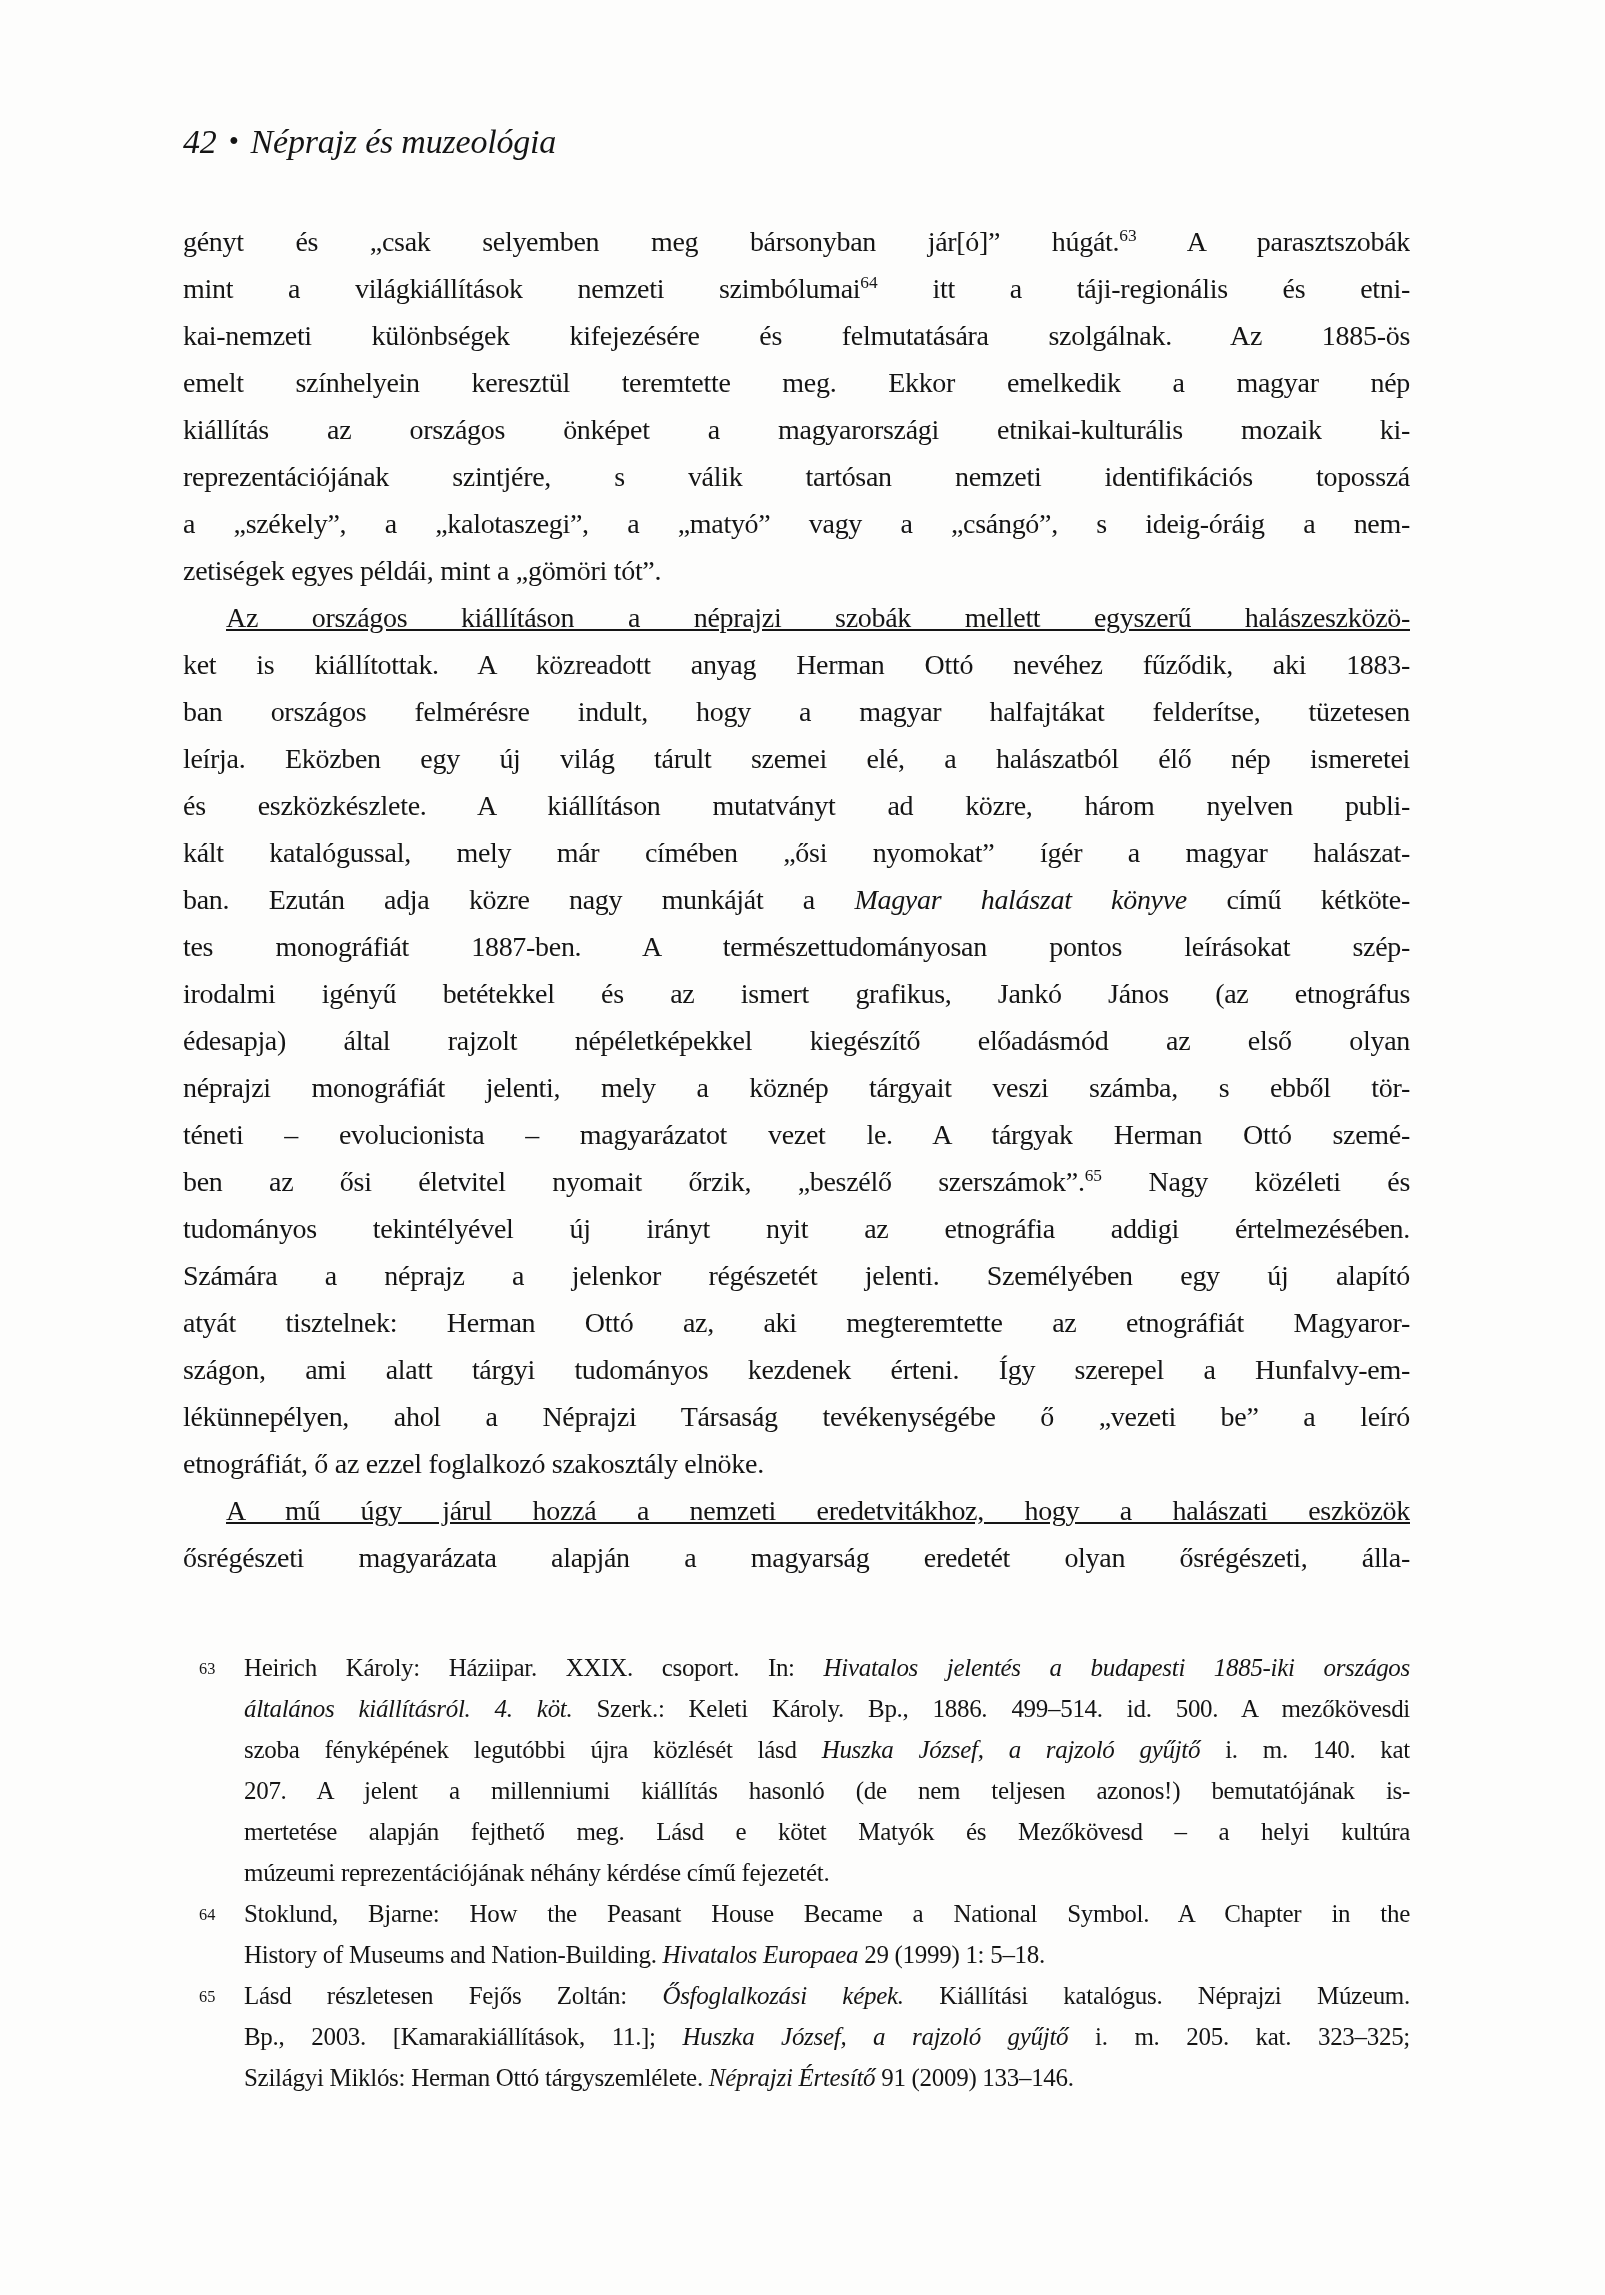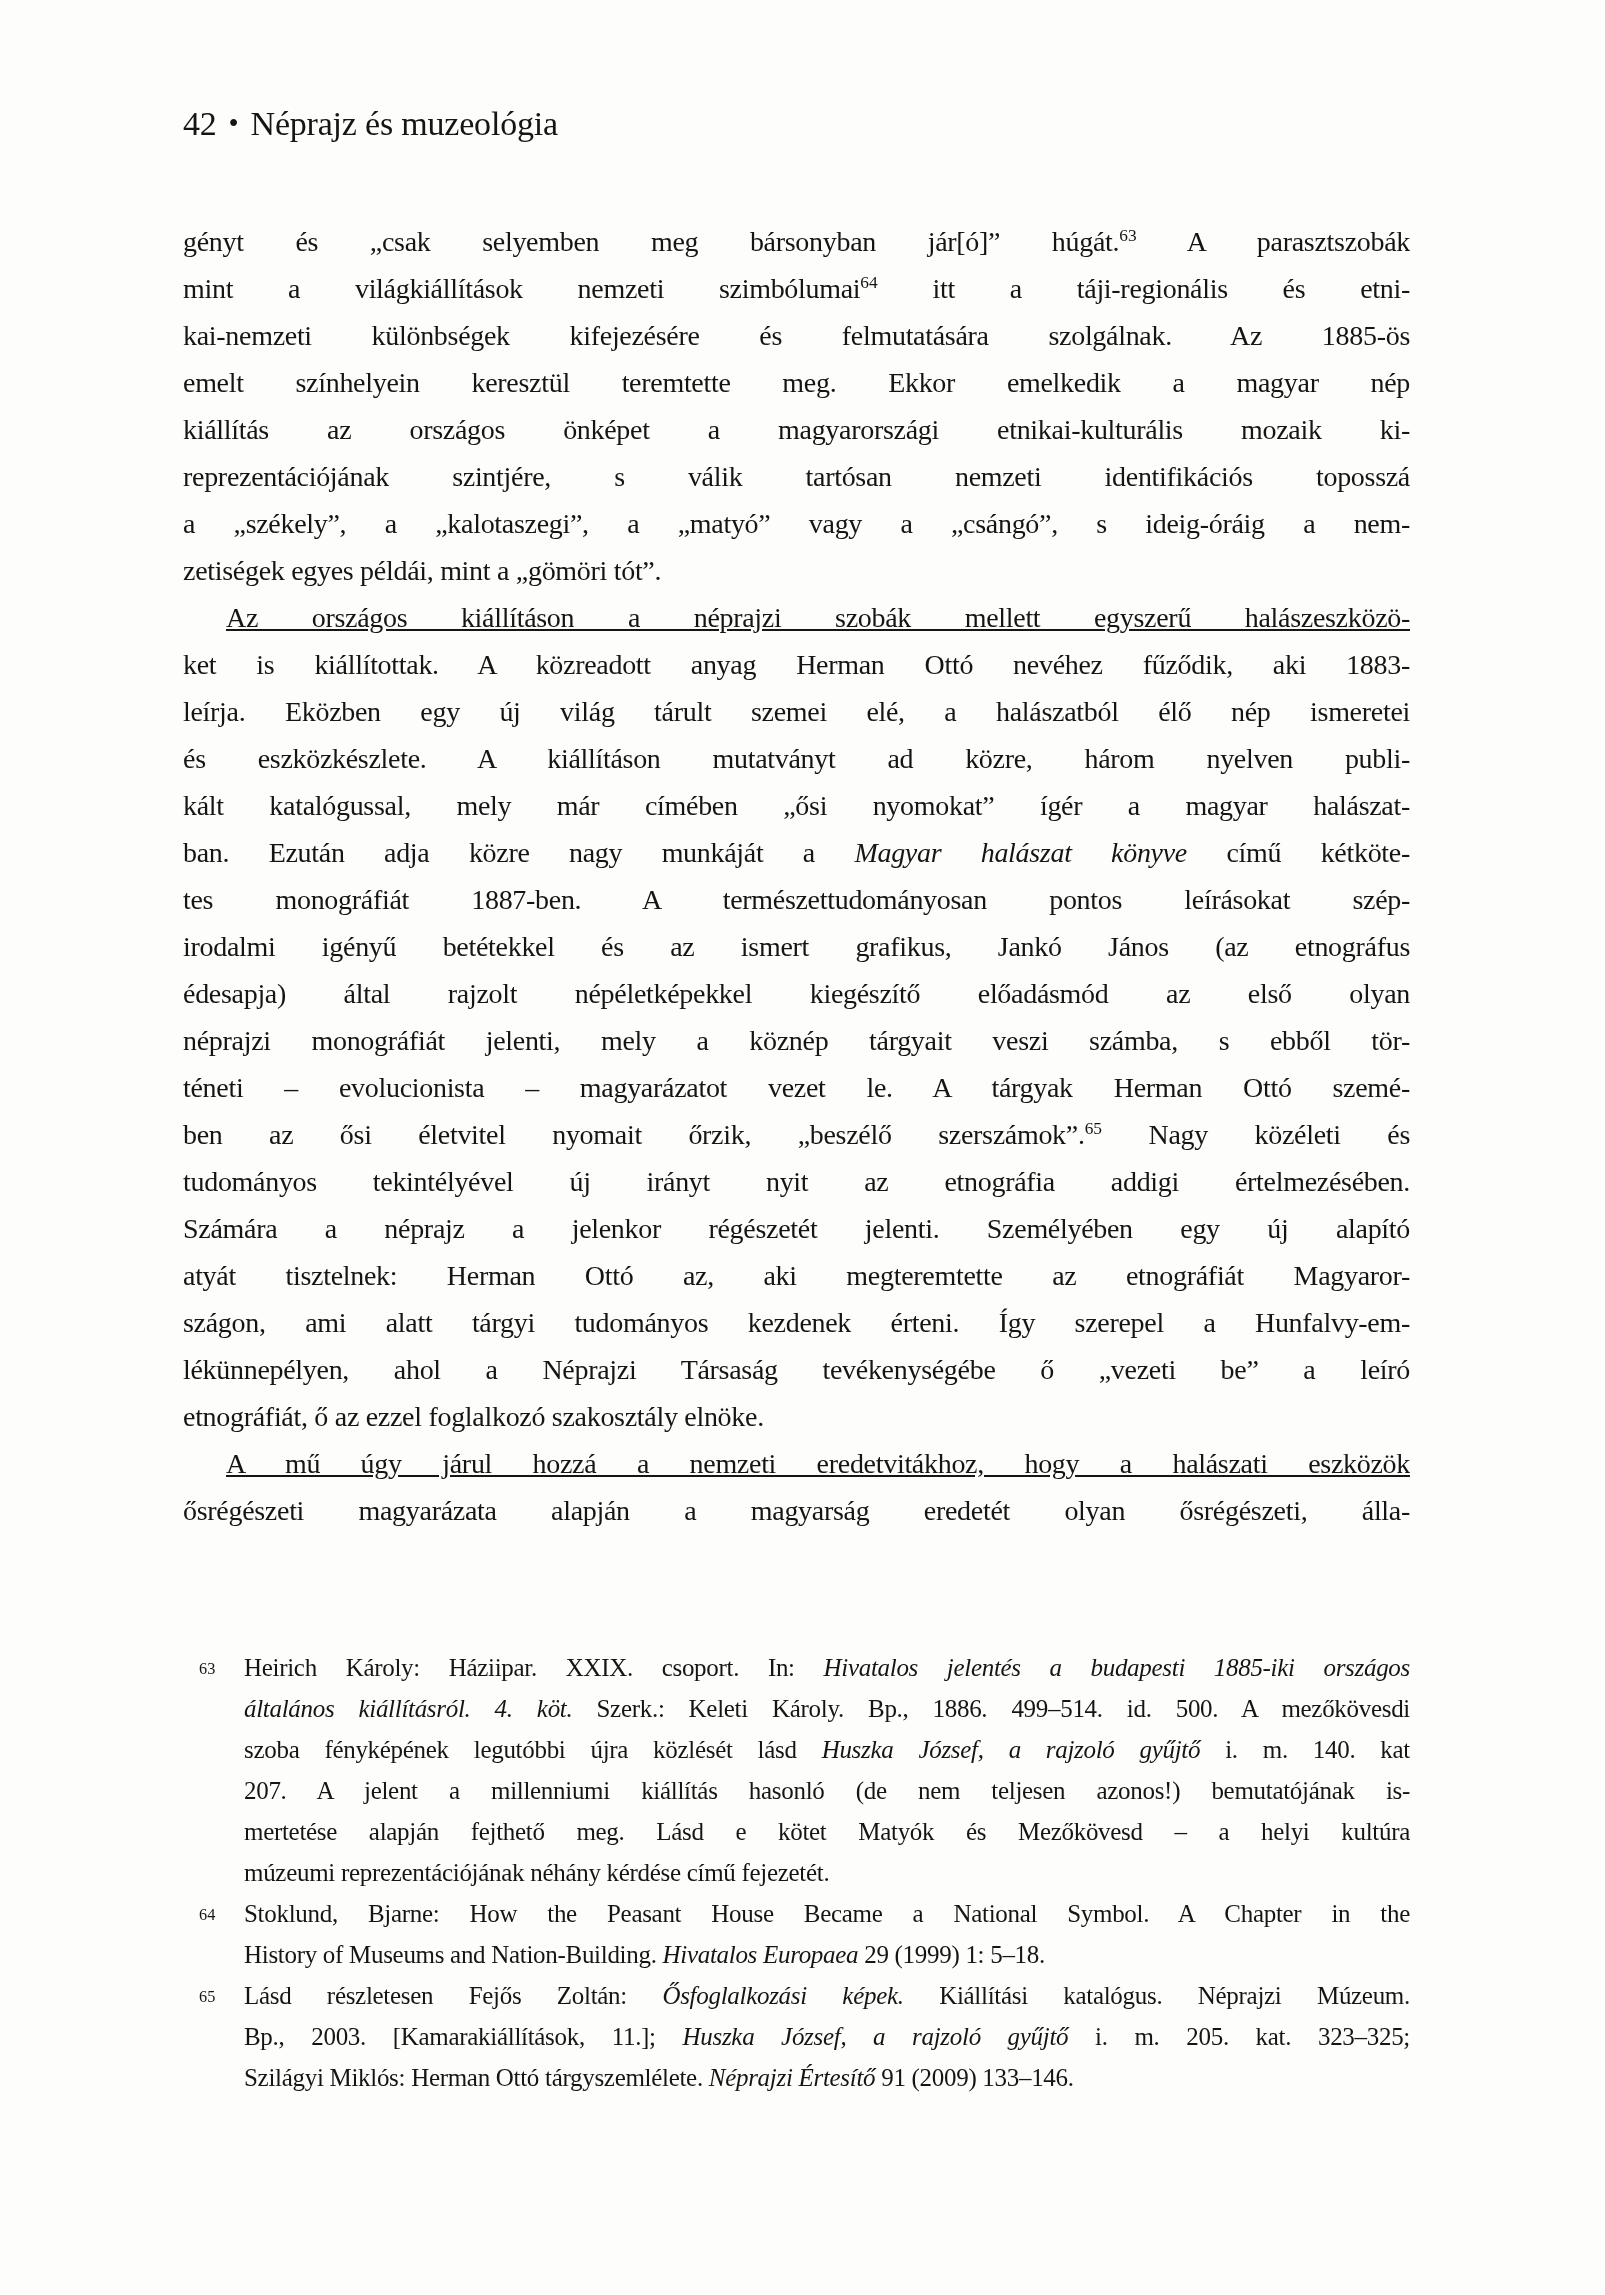--- a/index.html
+++ b/index.html
@@ -9,25 +9,26 @@
     height: 2295px;
     margin: 0 auto;
     background: #fdfdfc;
     color: #151515;
     font-family: "Liberation Serif", "DejaVu Serif", serif;
     overflow: hidden;
   }
   .running-header {
     position: absolute;
     left: 183px;
-    top: 104px;
+    top: 122px;
     font-size: 34px;
     line-height: 38px;
     letter-spacing: -0.2px;
     white-space: nowrap;
+    font-style: italic;
   }
   .running-header .bullet {
     display: inline-block;
     margin: 0 12px;
     font-size: 29px;
     vertical-align: 1.7px;
   }
   .body-text {
     position: absolute;
     left: 183px;
@@ -90,20 +91,21 @@
         <div class="line"><span>kai-nemzeti különbségek kifejezésére és felmutatására szolgálnak. Az 1885-ös</span></div>
         <div class="line"><span>emelt színhelyein keresztül teremtette meg. Ekkor emelkedik a magyar nép</span></div>
         <div class="line"><span>kiállítás az országos önképet a magyarországi etnikai-kulturális mozaik ki-</span></div>
         <div class="line"><span>reprezentációjának szintjére, s válik tartósan nemzeti identifikációs toposszá</span></div>
         <div class="line"><span>a „székely”, a „kalotaszegi”, a „matyó” vagy a „csángó”, s ideig-óráig a nem-</span></div>
         <div class="line endline"><span>zetiségek egyes példái, mint a „gömöri tót”.</span></div>
       </div>
       <div class="para indent">
         <div class="line"><span>Az országos kiállításon a néprajzi szobák mellett egyszerű halászeszközö-</span></div>
         <div class="line"><span>ket is kiállítottak. A közreadott anyag Herman Ottó nevéhez fűződik, aki 1883-</span></div>
+        <div class="line"><span>ban országos felmérésre indult, hogy a magyar halfajtákat felderítse, tüzetesen</span></div>
         <div class="line"><span>leírja. Eközben egy új világ tárult szemei elé, a halászatból élő nép ismeretei</span></div>
         <div class="line"><span>és eszközkészlete. A kiállításon mutatványt ad közre, három nyelven publi-</span></div>
         <div class="line"><span>kált katalógussal, mely már címében „ősi nyomokat” ígér a magyar halászat-</span></div>
         <div class="line"><span>ban. Ezután adja közre nagy munkáját a </span><span class="it">Magyar halászat könyve</span><span> című kétköte-</span></div>
         <div class="line"><span>tes monográfiát 1887-ben. A természettudományosan pontos leírásokat szép-</span></div>
         <div class="line"><span>irodalmi igényű betétekkel és az ismert grafikus, Jankó János (az etnográfus</span></div>
         <div class="line"><span>édesapja) által rajzolt népéletképekkel kiegészítő előadásmód az első olyan</span></div>
         <div class="line"><span>néprajzi monográfiát jelenti, mely a köznép tárgyait veszi számba, s ebből tör-</span></div>
         <div class="line"><span>téneti – evolucionista – magyarázatot vezet le. A tárgyak Herman Ottó szemé-</span></div>
         <div class="line"><span>ben az ősi életvitel nyomait őrzik, „beszélő szerszámok”.</span><span class="sup">65</span><span> Nagy közéleti és</span></div>

